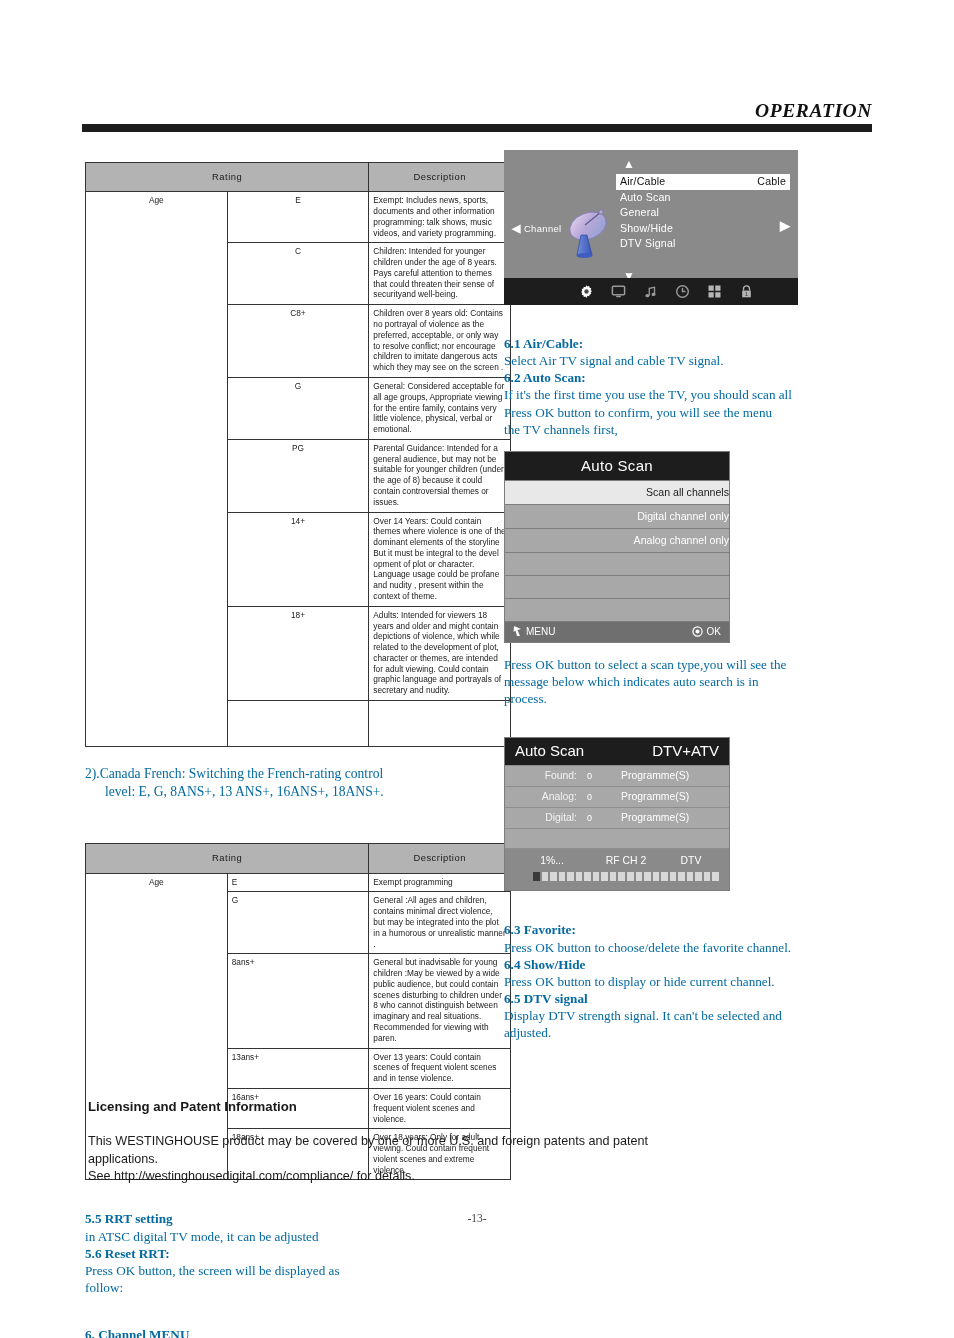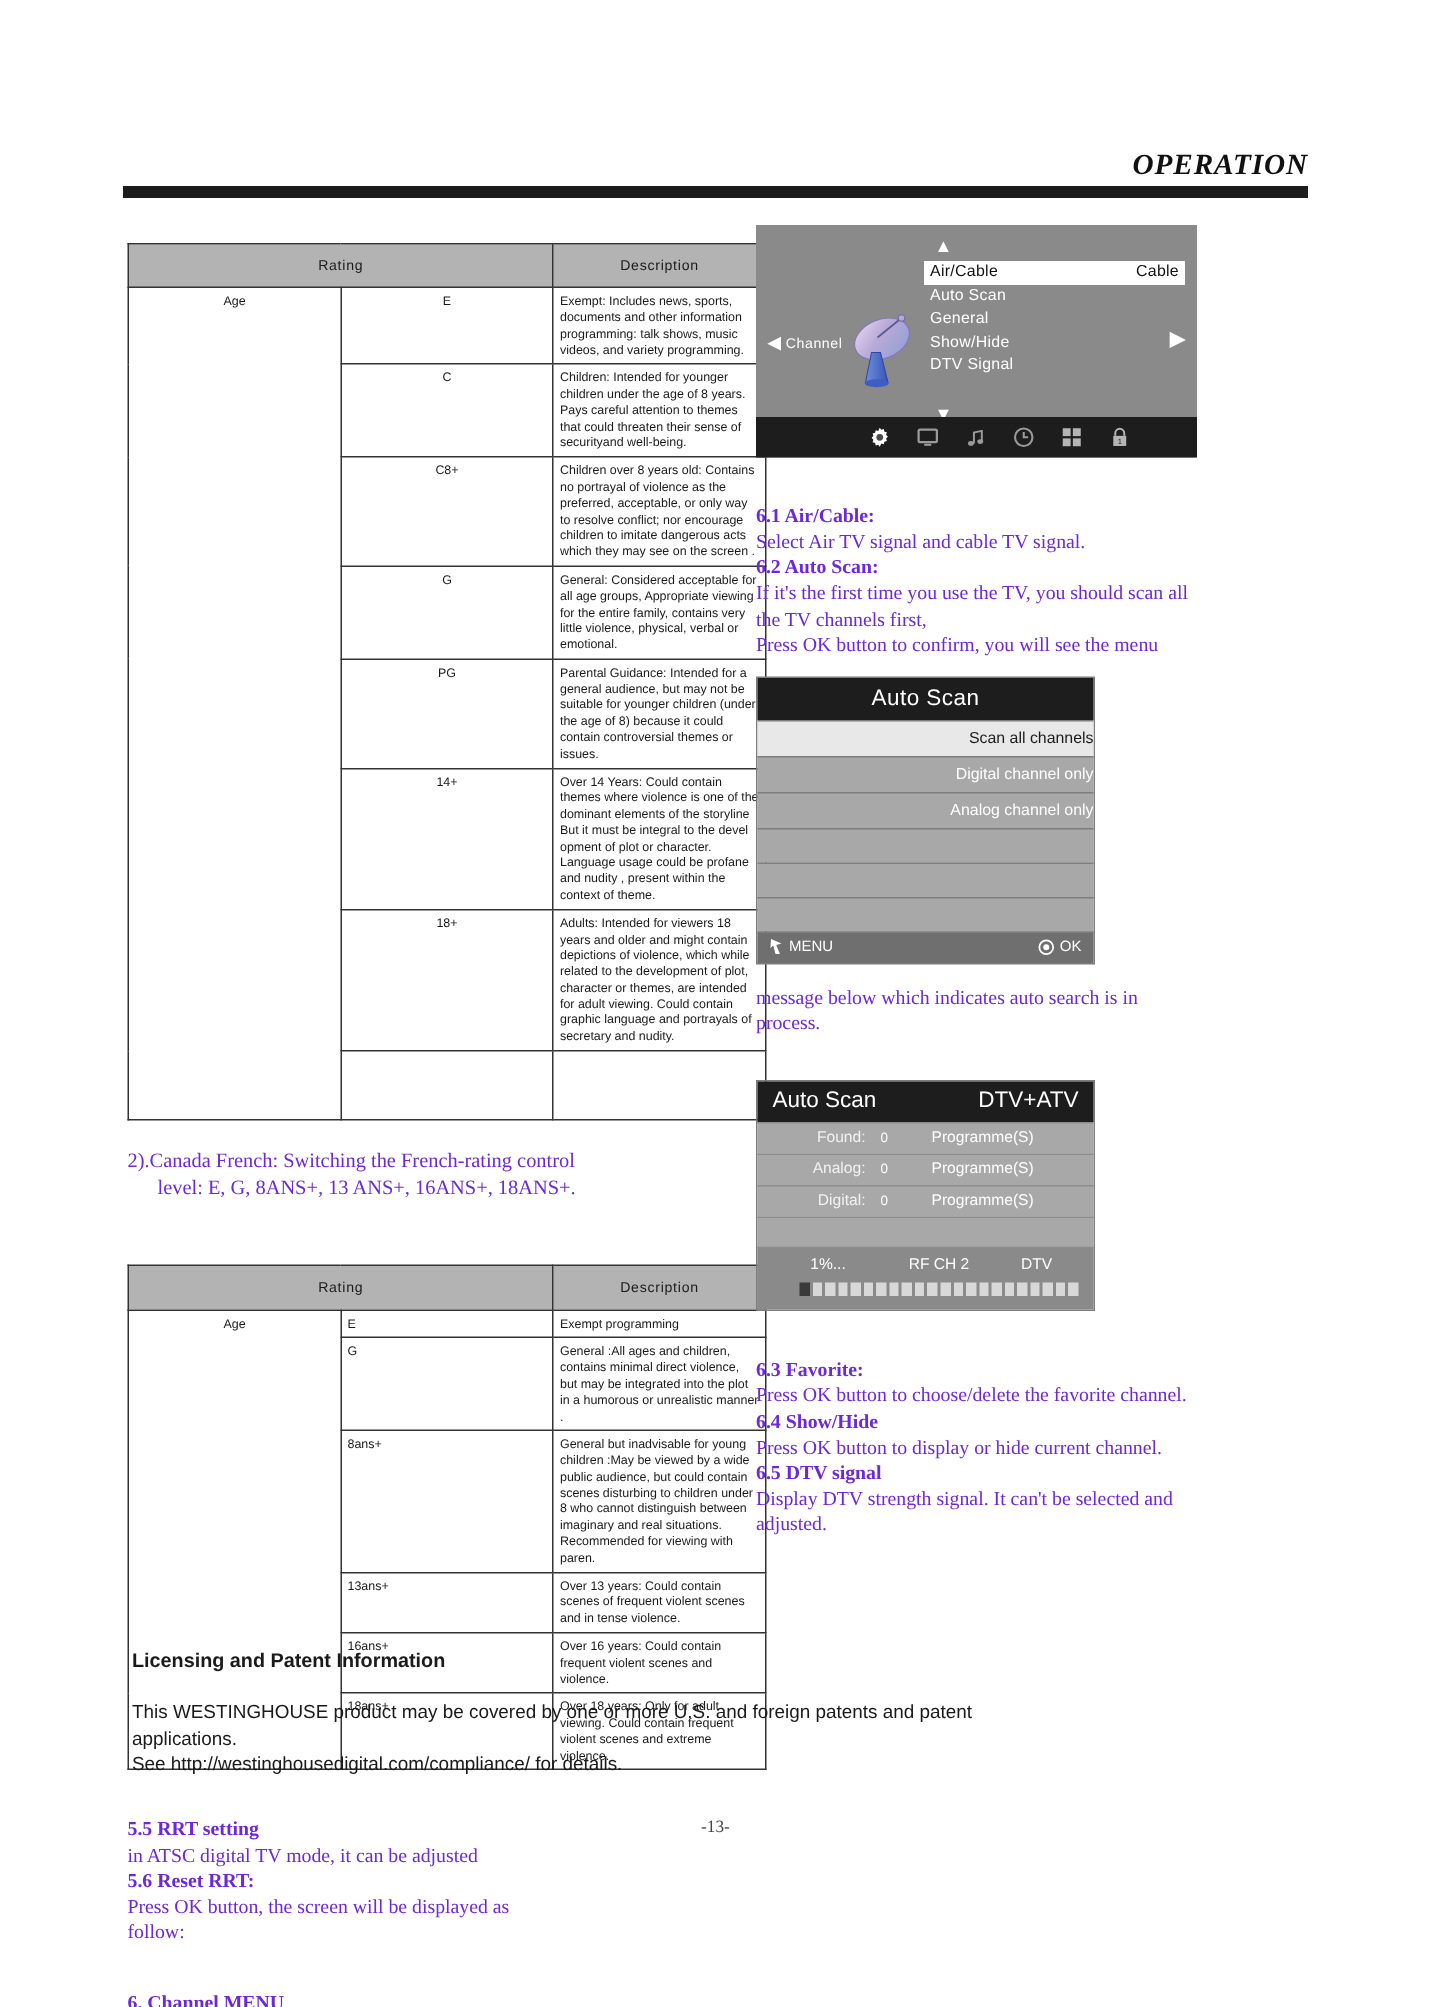--- a/index.html
+++ b/index.html
@@ -66,21 +66,21 @@
   }
   td.desc{padding-left:6px;}
   tr.filler td{height:38px;}
   .t2 td.code{width:40px;text-align:left;padding-left:4px;}
   .t2 td.axis{width:32px;}
   .t2 td,.t2 th{font-size:8.4px;}
 
   
   .para{
     font-family:"Liberation Serif", serif;
-    font-size:13.2px;line-height:1.30;color:#6d28d9;
+    font-size:13.2px;line-height:1.30;color:#0369a1;
   }
   .para.b{font-weight:bold;}
   .note2{
     font-size:13.6px;line-height:1.34;margin-top:18px;
     text-indent:0;
   }
   .note2 .ind{display:block;padding-left:20px;}
   .gap{height:13px;}
   .gap-lg{height:30px;}
 
@@ -380,22 +380,22 @@
         </svg>
       </div>
     </div>
 
     <div class="gap-lg"></div>
 
     <div class="para b">6.1 Air/Cable:</div>
     <div class="para">Select Air TV signal and cable TV signal.</div>
     <div class="para b">6.2 Auto Scan:</div>
     <div class="para">If it's the first time you use the TV, you should scan all</div>
+    <div class="para">Press OK button to confirm, you will see the menu</div>
     <div class="para">the TV channels first,</div>
-    <div class="para">Press OK button to confirm, you will see the menu</div>
 
     <div class="gap"></div>
 
     <div class="osd-scan">
       <div class="title">Auto Scan</div>
       <div class="opt sel">Scan all channels</div>
       <div class="opt">Digital channel only</div>
       <div class="opt">Analog channel only</div>
       <div class="opt empty"></div>
       <div class="opt empty"></div>
@@ -412,20 +412,21 @@
             <circle cx="5.5" cy="5.5" r="4.6" fill="none" stroke="#fff" stroke-width="1.2"></circle>
             <circle cx="5.5" cy="5.5" r="2" fill="#fff"></circle>
           </svg>
           <span>OK</span>
         </span>
       </div>
     </div>
 
     <div class="gap"></div>
 
+    <div class="para">Press OK button to select a scan type,you will see the</div>
     <div class="para">message below which indicates auto search is in</div>
     <div class="para">process.</div>
 
     <div class="gap-lg"></div>
 
     <div class="osd-prog">
       <div class="ptop">
         <span>Auto Scan</span>
         <span>DTV+ATV</span>
       </div>

